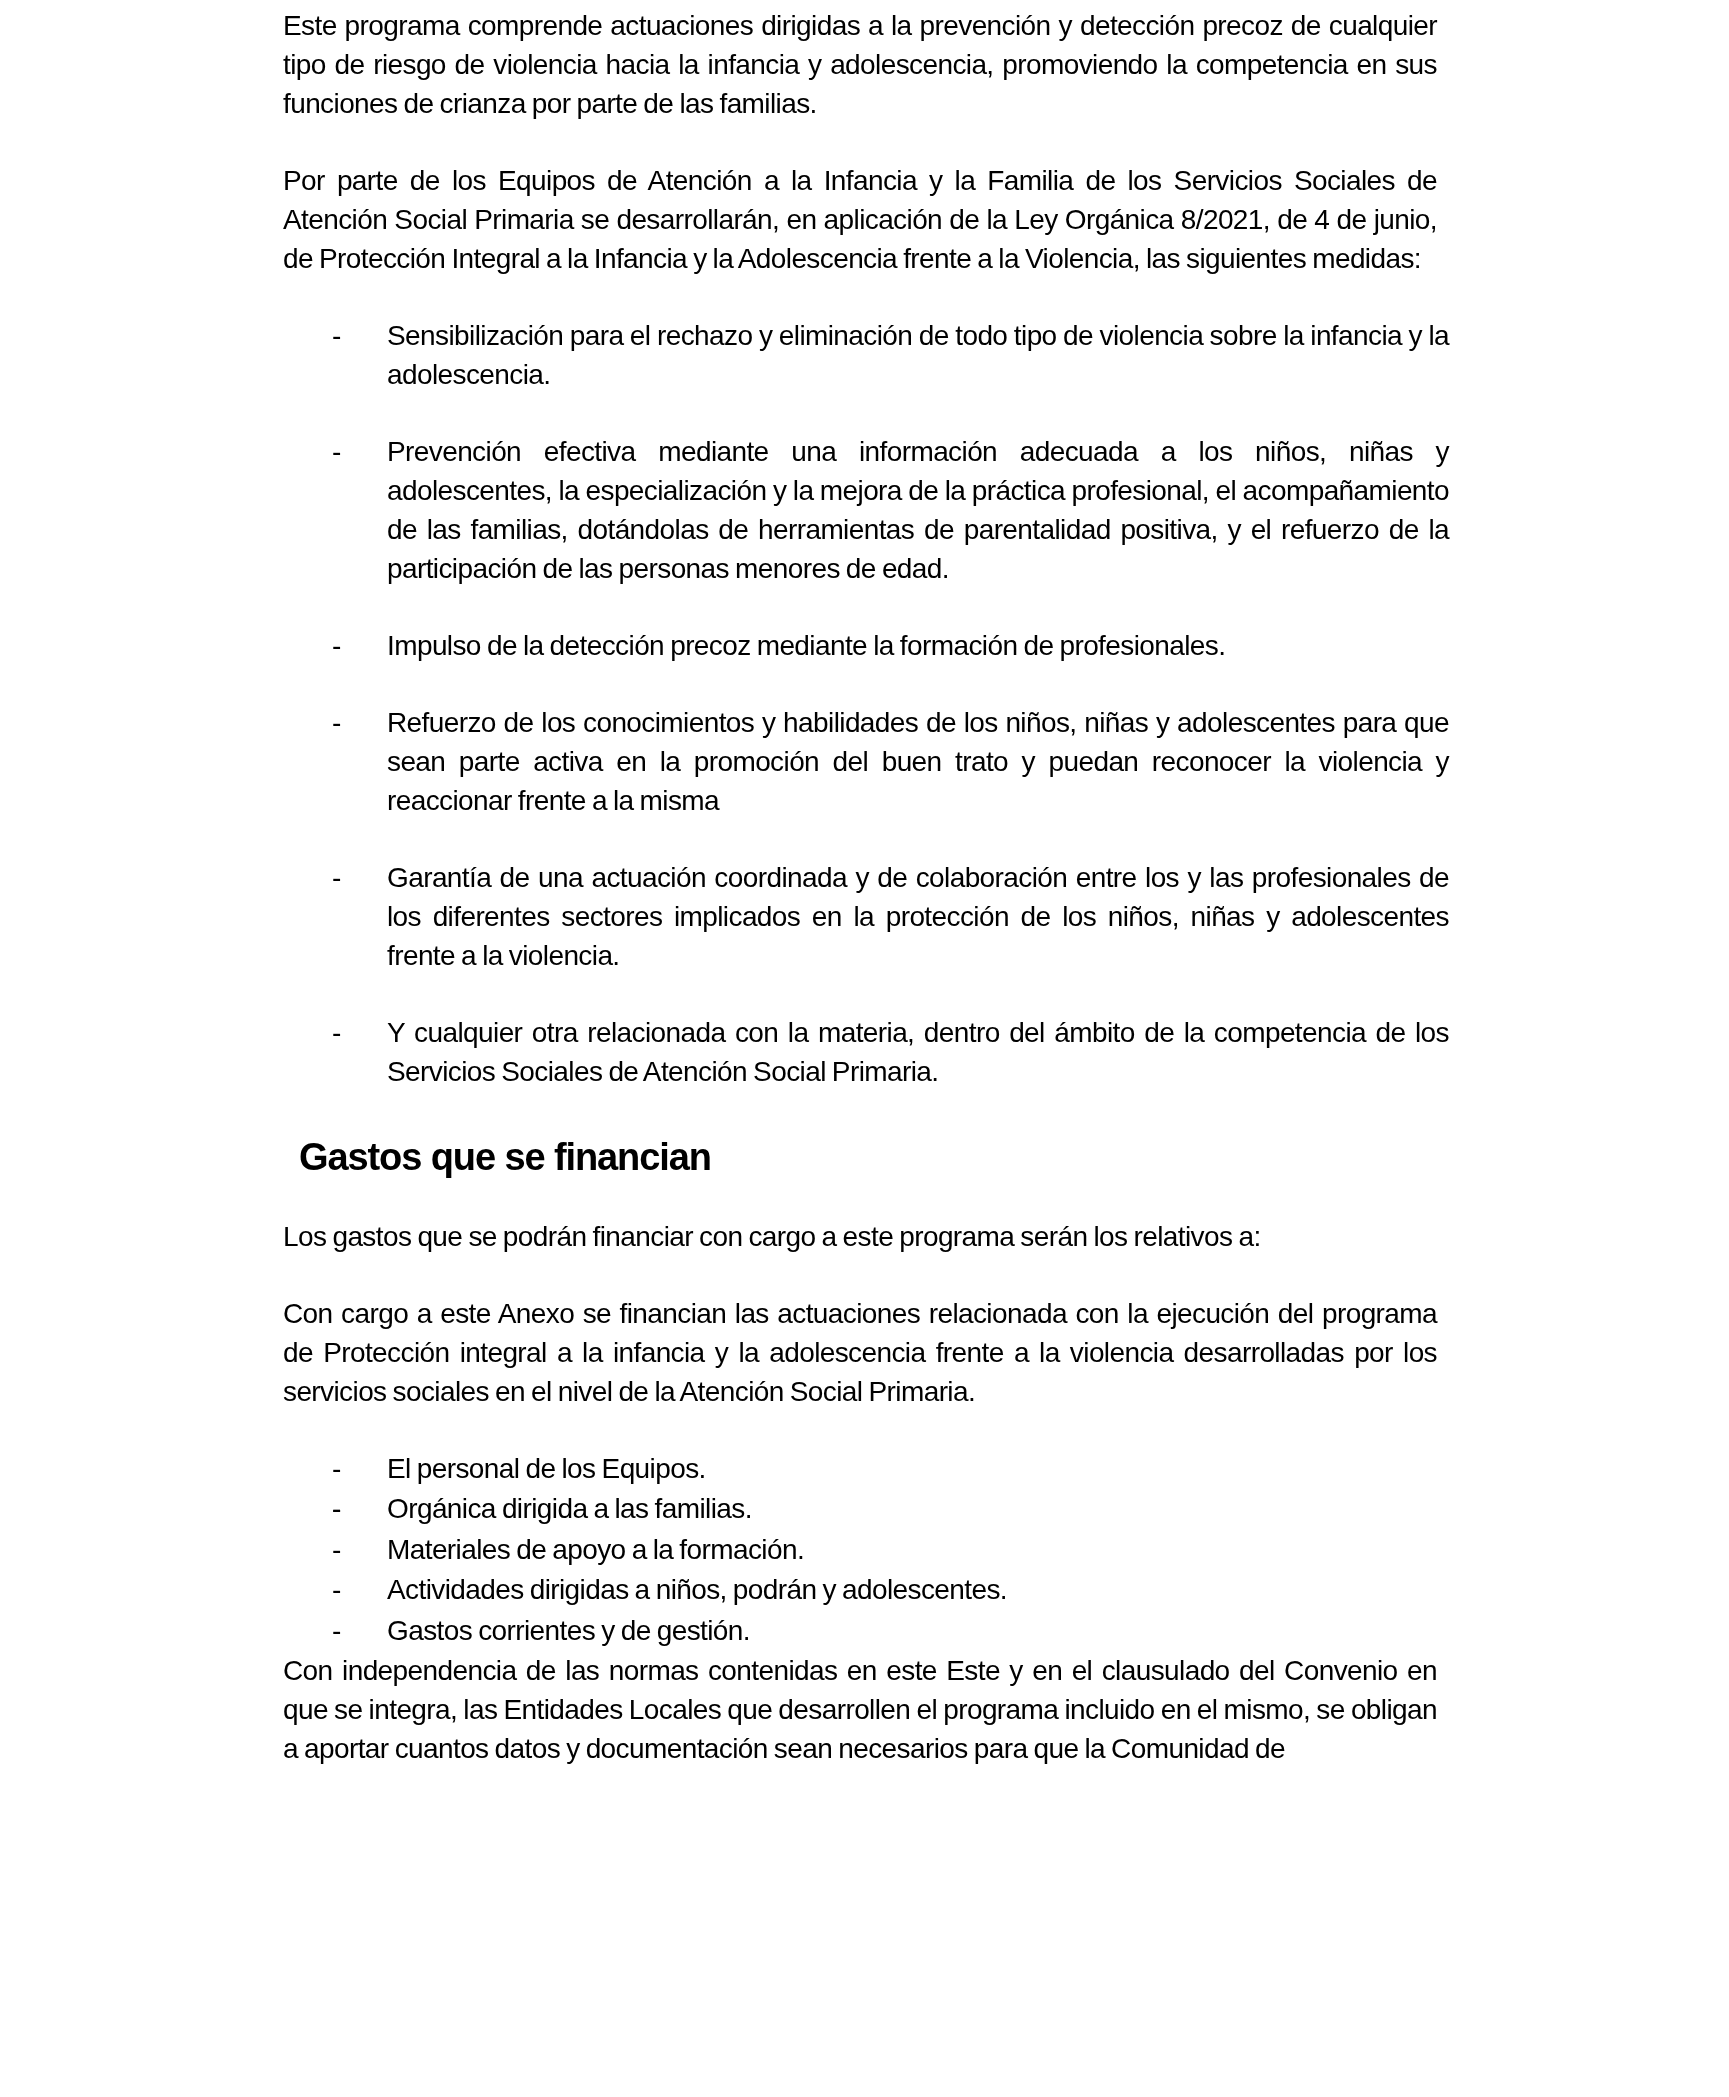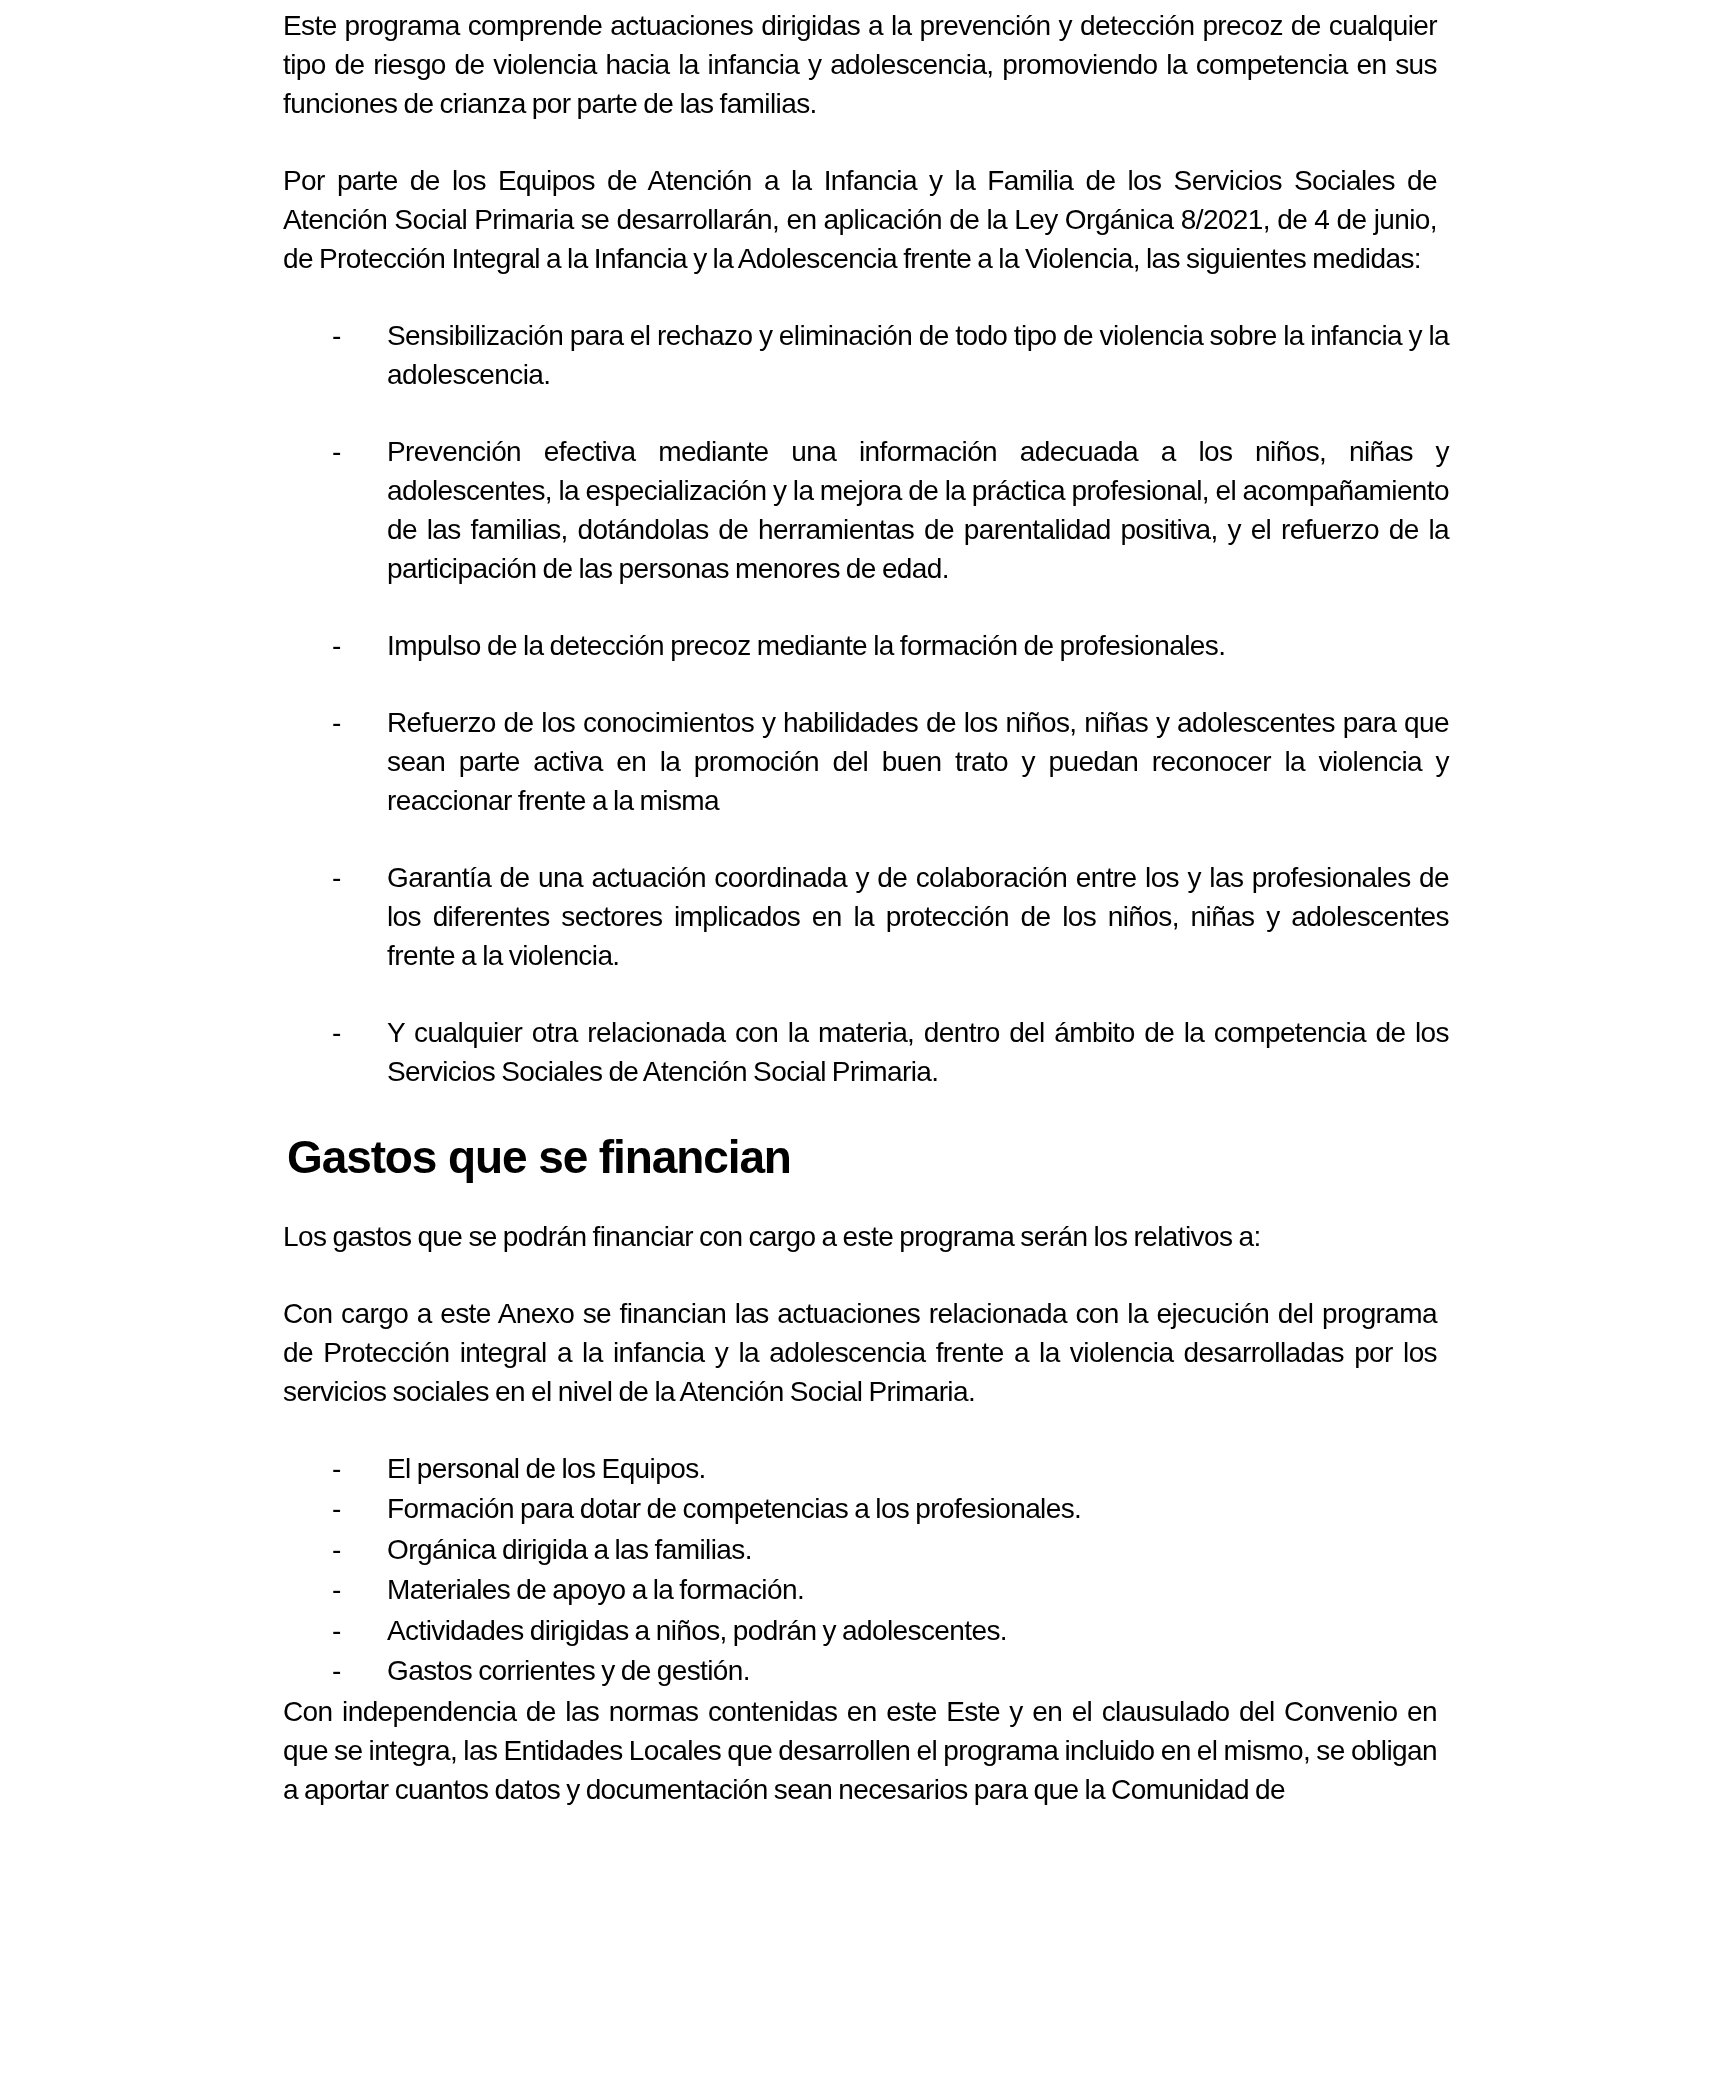--- a/index.html
+++ b/index.html
@@ -23,22 +23,22 @@
     word-spacing: -1.1px;
     -webkit-hyphens: none;
     hyphens: none;
   }
   .para {
     margin: 0 12px 38px 0;
     text-align: justify;
     text-justify: inter-word;
   }
   .section-heading {
-    margin: 41px 0 34px 4px;
-    font-size: 46px;
+    margin: 41px 0 34px 16px;
+    font-size: 38px;
     line-height: 51px;
     font-weight: 700;
     letter-spacing: -1.1px;
     text-align: left;
     word-spacing: 0;
   }
   ul.doc-list {
     list-style: none;
     margin: 0;
     padding: 0;
@@ -100,21 +100,20 @@
 
   <p class="para">Con cargo a este Anexo se financian las actuaciones relacionada con la ejecución del programa de Protección integral a la infancia y la adolescencia frente a la violencia desarrolladas por los servicios sociales en el nivel de la Atención Social Primaria.</p>
 
   <ul class="doc-list tight">
     <li>
       <span class="marker">-</span>
       <span>El personal de los Equipos.</span>
     </li>
     <li>
       <span class="marker">-</span>
-      <span>Formación para dotar de competencias a los profesionales.</span>
     </li>
     <li>
       <span class="marker">-</span>
       <span>Orgánica dirigida a las familias.</span>
     </li>
     <li>
       <span class="marker">-</span>
       <span>Materiales de apoyo a la formación.</span>
     </li>
     <li>

